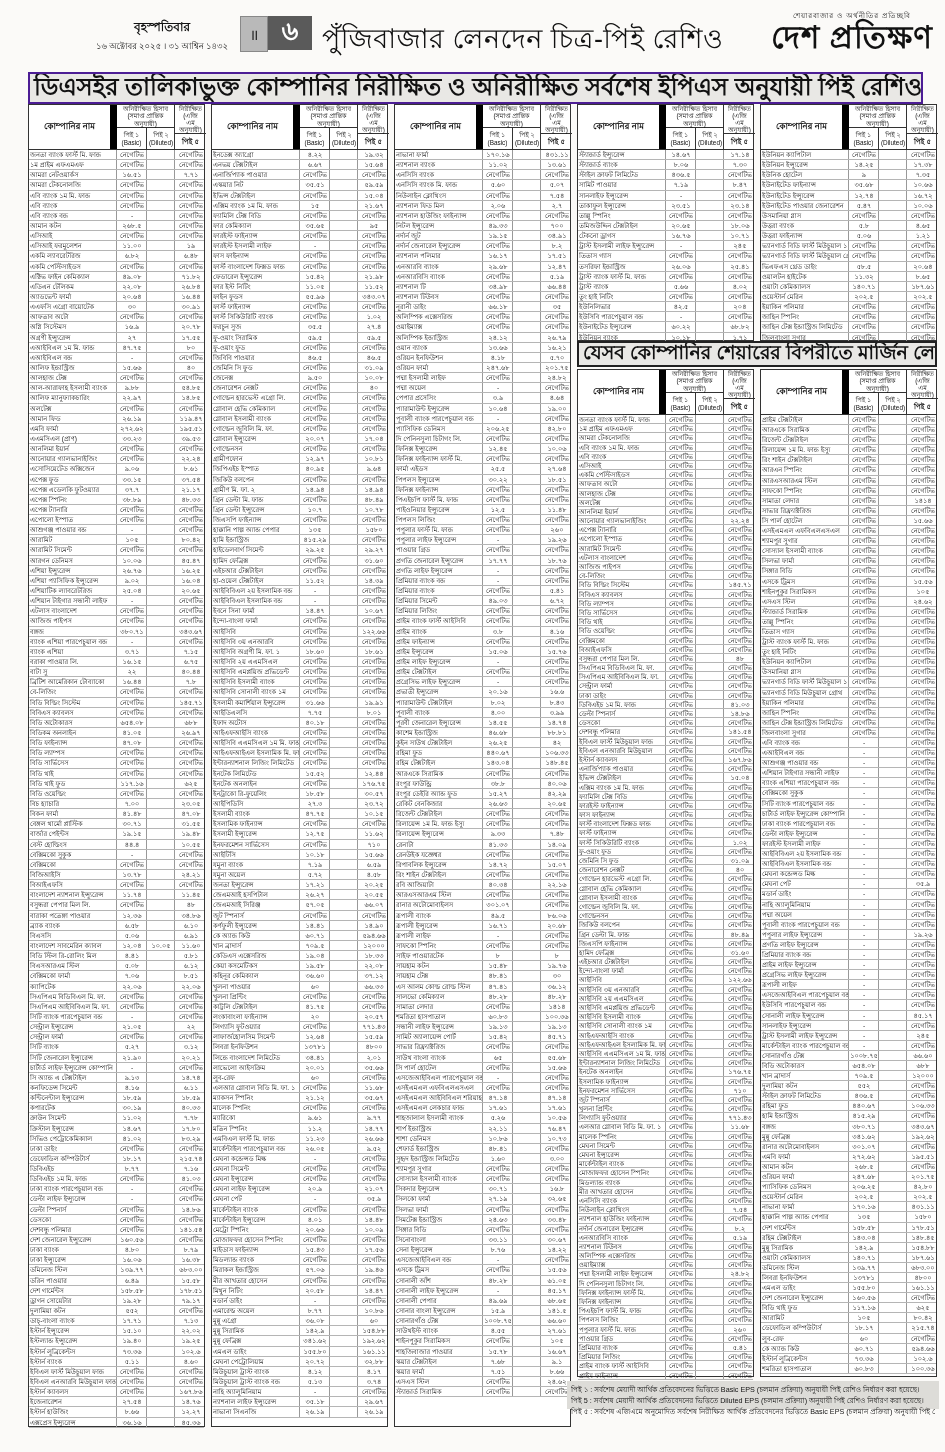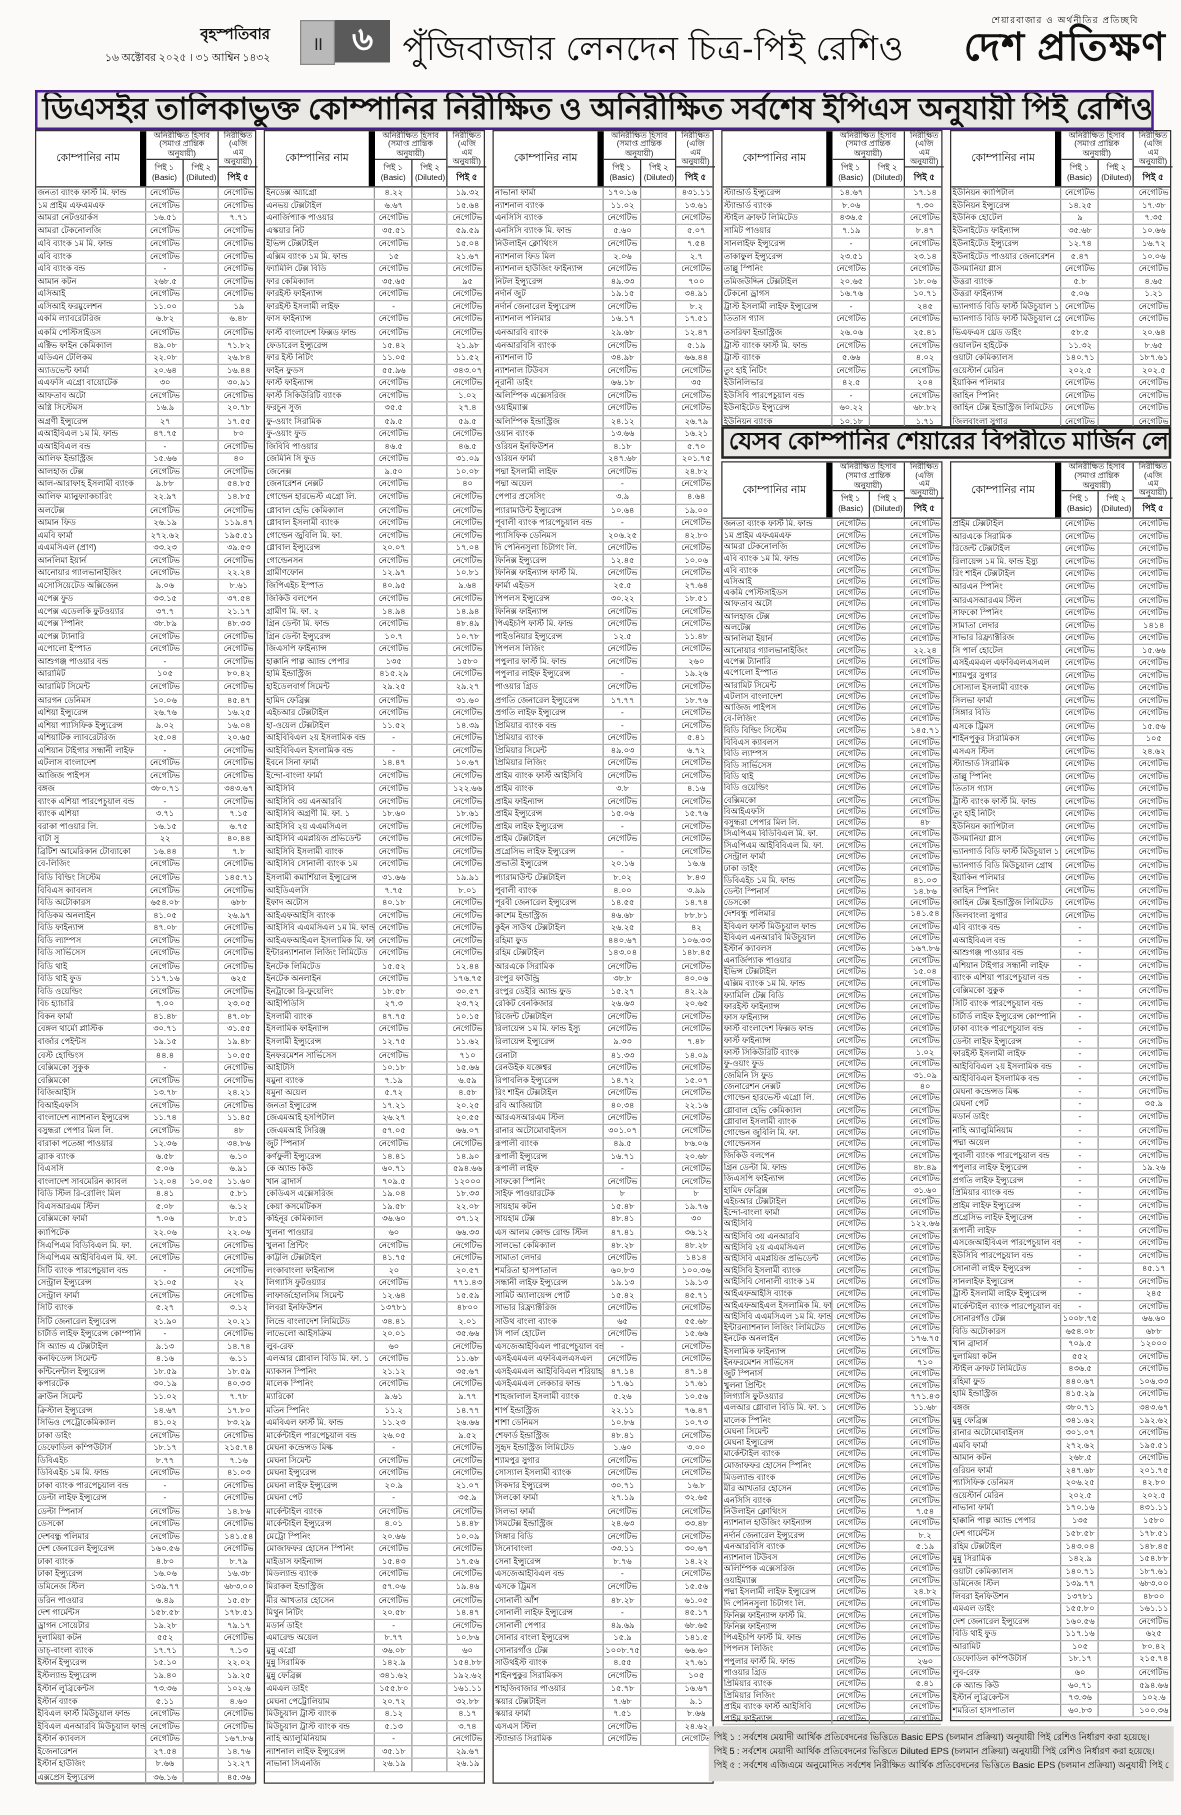--- a/index.html
+++ b/index.html
@@ -1,19 +1,19 @@
 <!DOCTYPE html>
 <html><head>
 <meta charset="utf-8">
 <style>
   html,body{margin:0;padding:0;}
   body{width:945px;height:1452px;position:relative;background:#fbfaf8;color:#111;
        font-family:"Liberation Sans","DejaVu Sans",sans-serif;overflow:hidden;}
   .hdr{position:absolute;top:8px;left:0;width:945px;height:58px;}
-  .day-block{position:absolute;left:84px;top:10px;text-align:right;}
+  .day-block{position:absolute;left:96px;top:10px;text-align:center;}
   .day{font-size:12px;font-weight:bold;}
   .date{font-size:8.5px;margin-top:2px;white-space:nowrap;font-family:Liberation Serif, serif;}
   .logo-box{position:absolute;left:240px;top:8px;width:26px;height:34px;background:#b9b9b9;
             display:flex;align-items:center;justify-content:center;font-size:15px;color:#222;border:1px solid #888;}
   .page-badge{position:absolute;left:268px;top:8px;width:44px;height:34px;background:#5a5a5a;color:#fff;
             display:flex;align-items:center;justify-content:center;font-size:26px;font-weight:bold;}
   .page-title{position:absolute;left:322px;top:10px;font-size:27px;font-weight:normal;letter-spacing:0.5px;white-space:nowrap;}
   .masthead{position:absolute;right:12px;top:2px;text-align:center;}
   .tagline{font-size:7px;letter-spacing:1px;}
   .mast-name{font-size:31px;font-weight:bold;letter-spacing:1px;line-height:1.05;}
@@ -22,43 +22,43 @@
        font-size:24px;font-weight:bold;white-space:nowrap;overflow:hidden;}
   .pe-table{position:absolute;width:177px;border:1.5px solid #333;background:#fff;box-sizing:border-box;}
   .t1{left:28px;top:104px;height:1323px;}
   .t2{left:211px;top:104px;height:1323px;}
   .t3{left:394px;top:104px;height:1323px;}
   .t4{left:577px;top:104px;height:237px;}
   .t5{left:760px;top:104px;height:237px;}
   .m1{left:577px;top:369px;height:1008px;}
   .m2{left:760px;top:369px;height:1008px;}
   .thead{display:grid;grid-template-columns:88px 58px 31px;border-bottom:1px solid #333;height:44px;font-size:6.4px;}
-  .thead .hc{border-right:5px solid #000000;display:flex;align-items:center;justify-content:center;
-       text-align:center;font-weight:normal;font-size:8.5px;padding:1px;}
+  .thead .hc{border-right:7px solid #000000;display:flex;align-items:center;justify-content:center;
+       text-align:center;font-weight:bold;font-size:8.5px;padding:1px;}
   .hu{display:flex;flex-direction:column;border-right:1px solid #333;}
   .hu-top{flex:0 0 20px;text-align:center;border-bottom:1px solid #333;display:flex;flex-direction:column;justify-content:center;line-height:1.15;}
   .hu-sub{flex:1;display:grid;grid-template-columns:30px 28px;}
   .hu-sub div{border-right:1px solid #333;display:flex;flex-direction:column;align-items:center;justify-content:center;line-height:1.1;}
   .hu-sub div:last-child{border-right:none;}
   .ha{display:flex;flex-direction:column;}
   .ha-top{flex:0 0 20px;text-align:center;border-bottom:1px solid #333;display:flex;flex-direction:column;justify-content:center;line-height:1.1;}
   .ha-sub{flex:1;display:flex;align-items:center;justify-content:center;font-weight:bold;font-size:7px;}
   .pe-rows{overflow:hidden;}
   .trow{display:grid;grid-template-columns:88px 30px 28px 31px;border-bottom:1px solid #b5b5b5;box-sizing:border-box;}
   .t1 .trow,.t2 .trow,.t3 .trow,.t4 .trow,.t5 .trow{height:10.15px;}
   .m1 .trow{height:9.2px;}
   .m2 .trow{height:10.1px;}
   .trow div{overflow:hidden;white-space:nowrap;border-right:1px solid #999;
        font-size:6.6px;line-height:1.4;padding-left:1px;box-sizing:border-box;}
   .trow div:last-child{border-right:none;}
   .cv{text-align:center;padding-left:0;}
   .margin-headline{position:absolute;left:577px;top:341px;width:360px;height:26px;background:#e9e8e5;
        border:2px solid #222;box-sizing:border-box;display:flex;align-items:center;padding-left:4px;
        font-size:19px;font-weight:bold;white-space:nowrap;overflow:hidden;}
-  .notes{position:absolute;left:567px;top:1381px;width:372px;height:44px;background:#dddcd8;
+  .notes{position:absolute;left:567px;top:1381px;width:372px;height:28px;background:#dddcd8;
        font-size:7.2px;line-height:1.55;padding:3px 4px;box-sizing:border-box;}
   .notes div{white-space:nowrap;overflow:hidden;}
 </style>
 </head>
 <body>
 
 <div class="hdr">
   <div class="day-block">
     <div class="day">বৃহস্পতিবার</div>
     <div class="date">১৬ অক্টোবর ২০২৫ । ৩১ আশ্বিন ১৪৩২</div>

